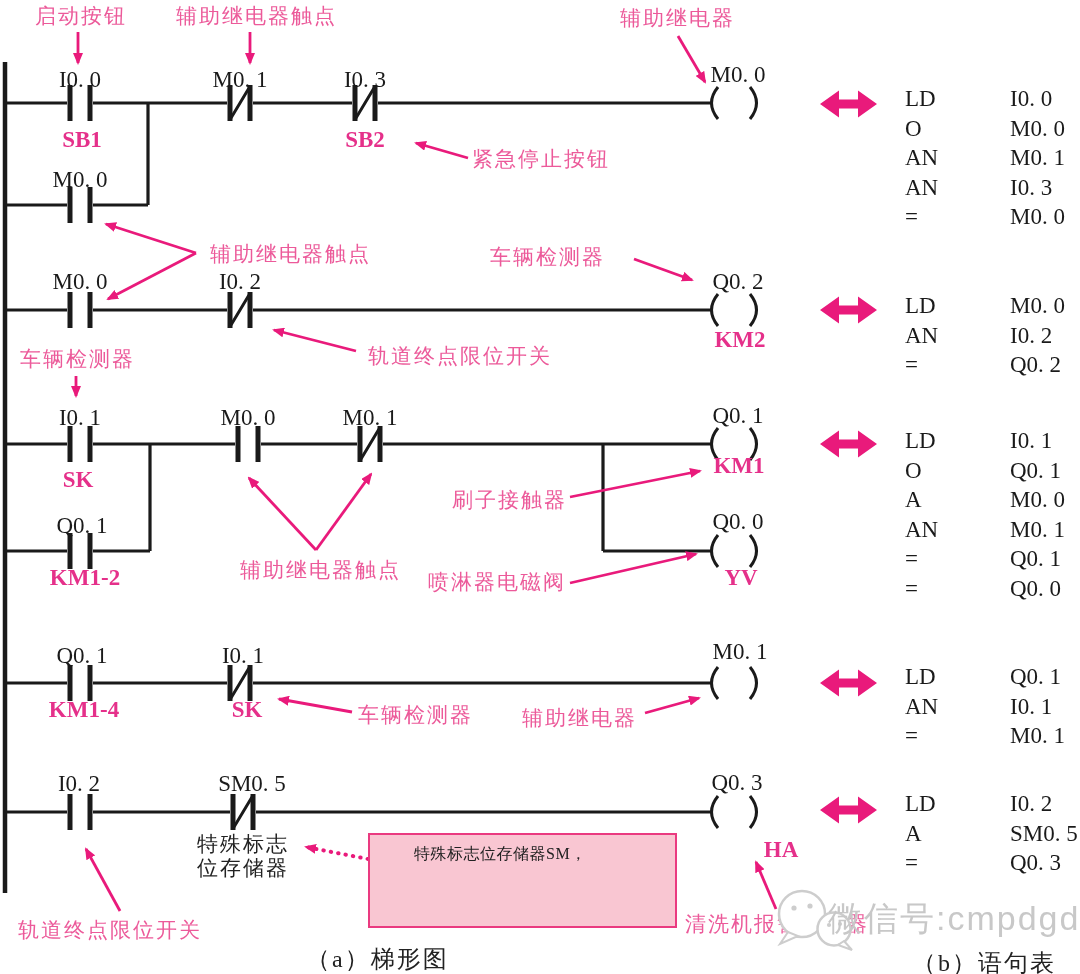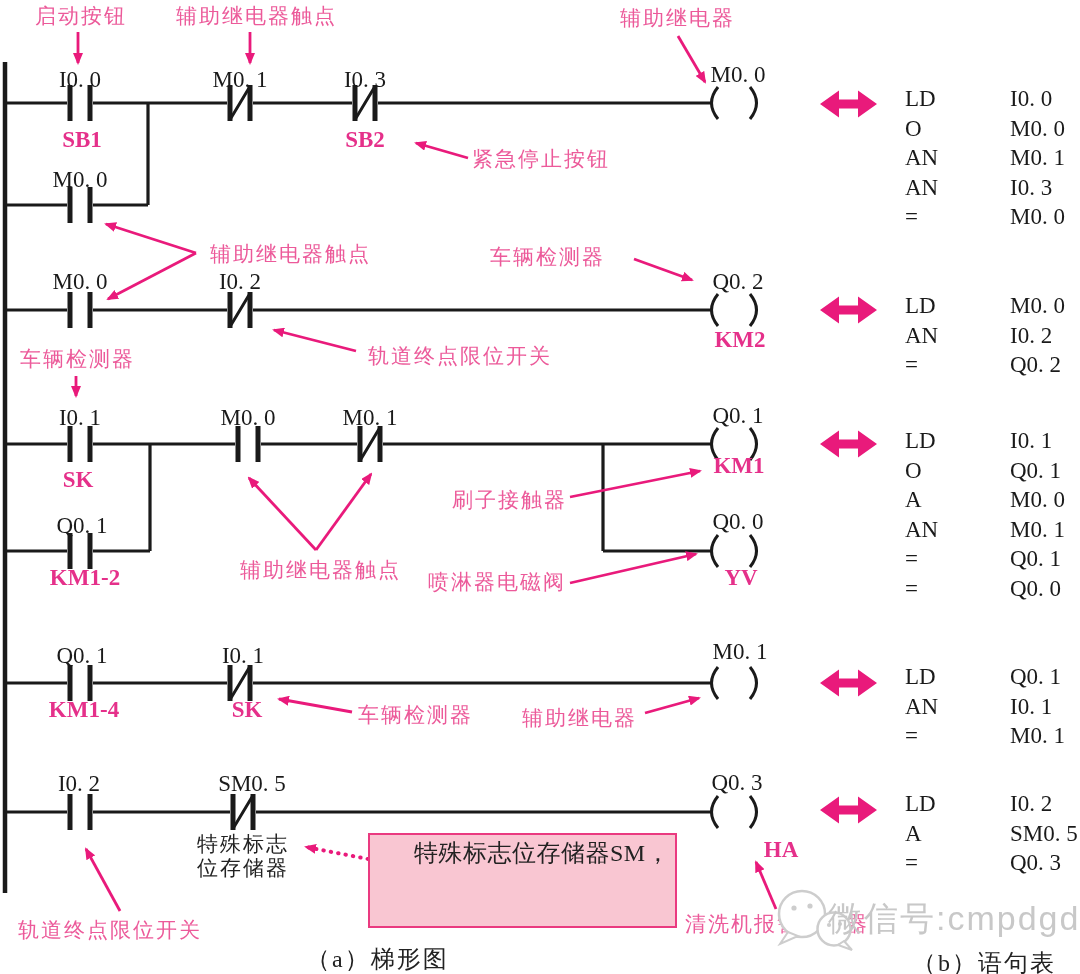--- a/index.html
+++ b/index.html
@@ -12,21 +12,21 @@
   #diagram{position:absolute;left:0;top:0;z-index:1;}
   .lab{position:absolute;white-space:nowrap;z-index:3;}
   .dev{font-size:23px;line-height:24px;color:var(--ink);transform:translateX(-50%);}
   .comp{font-size:23px;line-height:24px;font-weight:bold;color:var(--comp);transform:translateX(-50%);}
   .ann{font-size:21px;line-height:24px;color:var(--ann);letter-spacing:2px;}
   .blk2{font-size:21px;line-height:24px;color:#222;letter-spacing:2px;transform:translateX(-50%);}
   .cap{font-size:24px;line-height:26px;color:#222;letter-spacing:2px;}
   #notebox{position:absolute;left:368px;top:833px;width:309px;height:95px;z-index:2;
            background:var(--boxfill);border:2.5px solid var(--boxborder);box-sizing:border-box;
            padding:5px 4px 0 4px;}
-  #notebox .nline{font-size:24px;line-height:27px;color:#222;letter-spacing:0.5px;white-space:nowrap;}
+  #notebox .nline{font-size:16px;line-height:27px;color:#222;letter-spacing:0.5px;white-space:nowrap;}
   #notebox .nline.first{padding-left:40px;}
   .stl{position:absolute;left:905px;width:180px;z-index:3;}
   .stl-row{display:grid;grid-template-columns:105px 1fr;height:29.5px;line-height:29.5px;
            font-size:23px;color:var(--ink);}
   #watermark{position:absolute;left:758px;top:884px;width:322px;height:80px;z-index:6;}
   #wmtext{position:absolute;left:70px;top:12px;font-family:"Liberation Sans",sans-serif;
           font-size:34px;color:var(--wm);letter-spacing:2px;white-space:nowrap;}
 </style>
 </head>
 <body>

